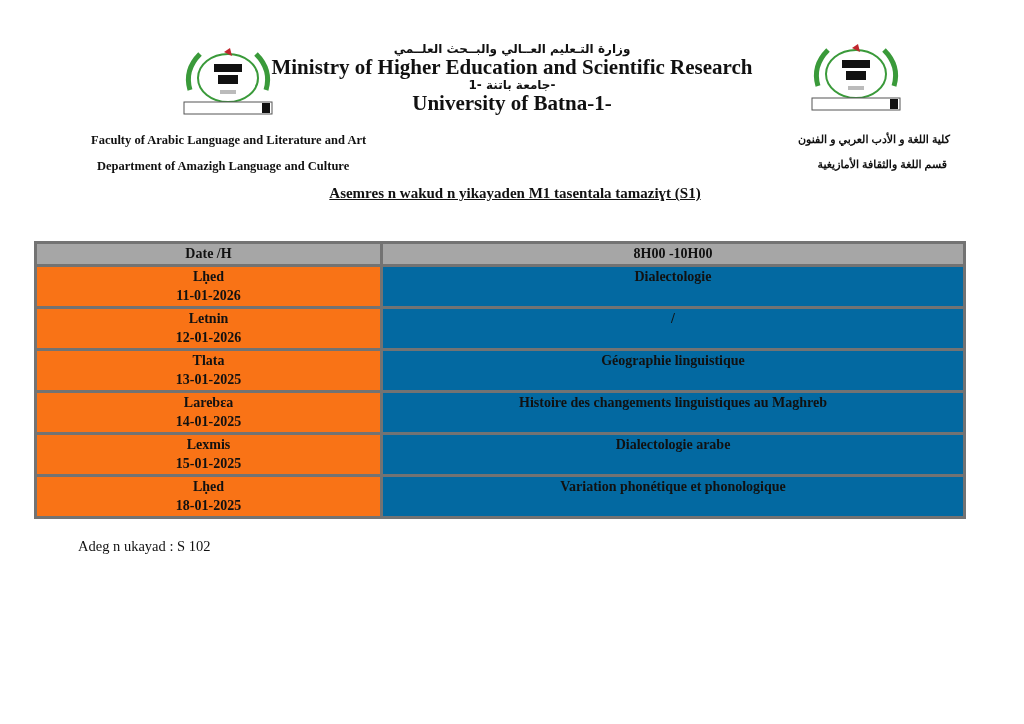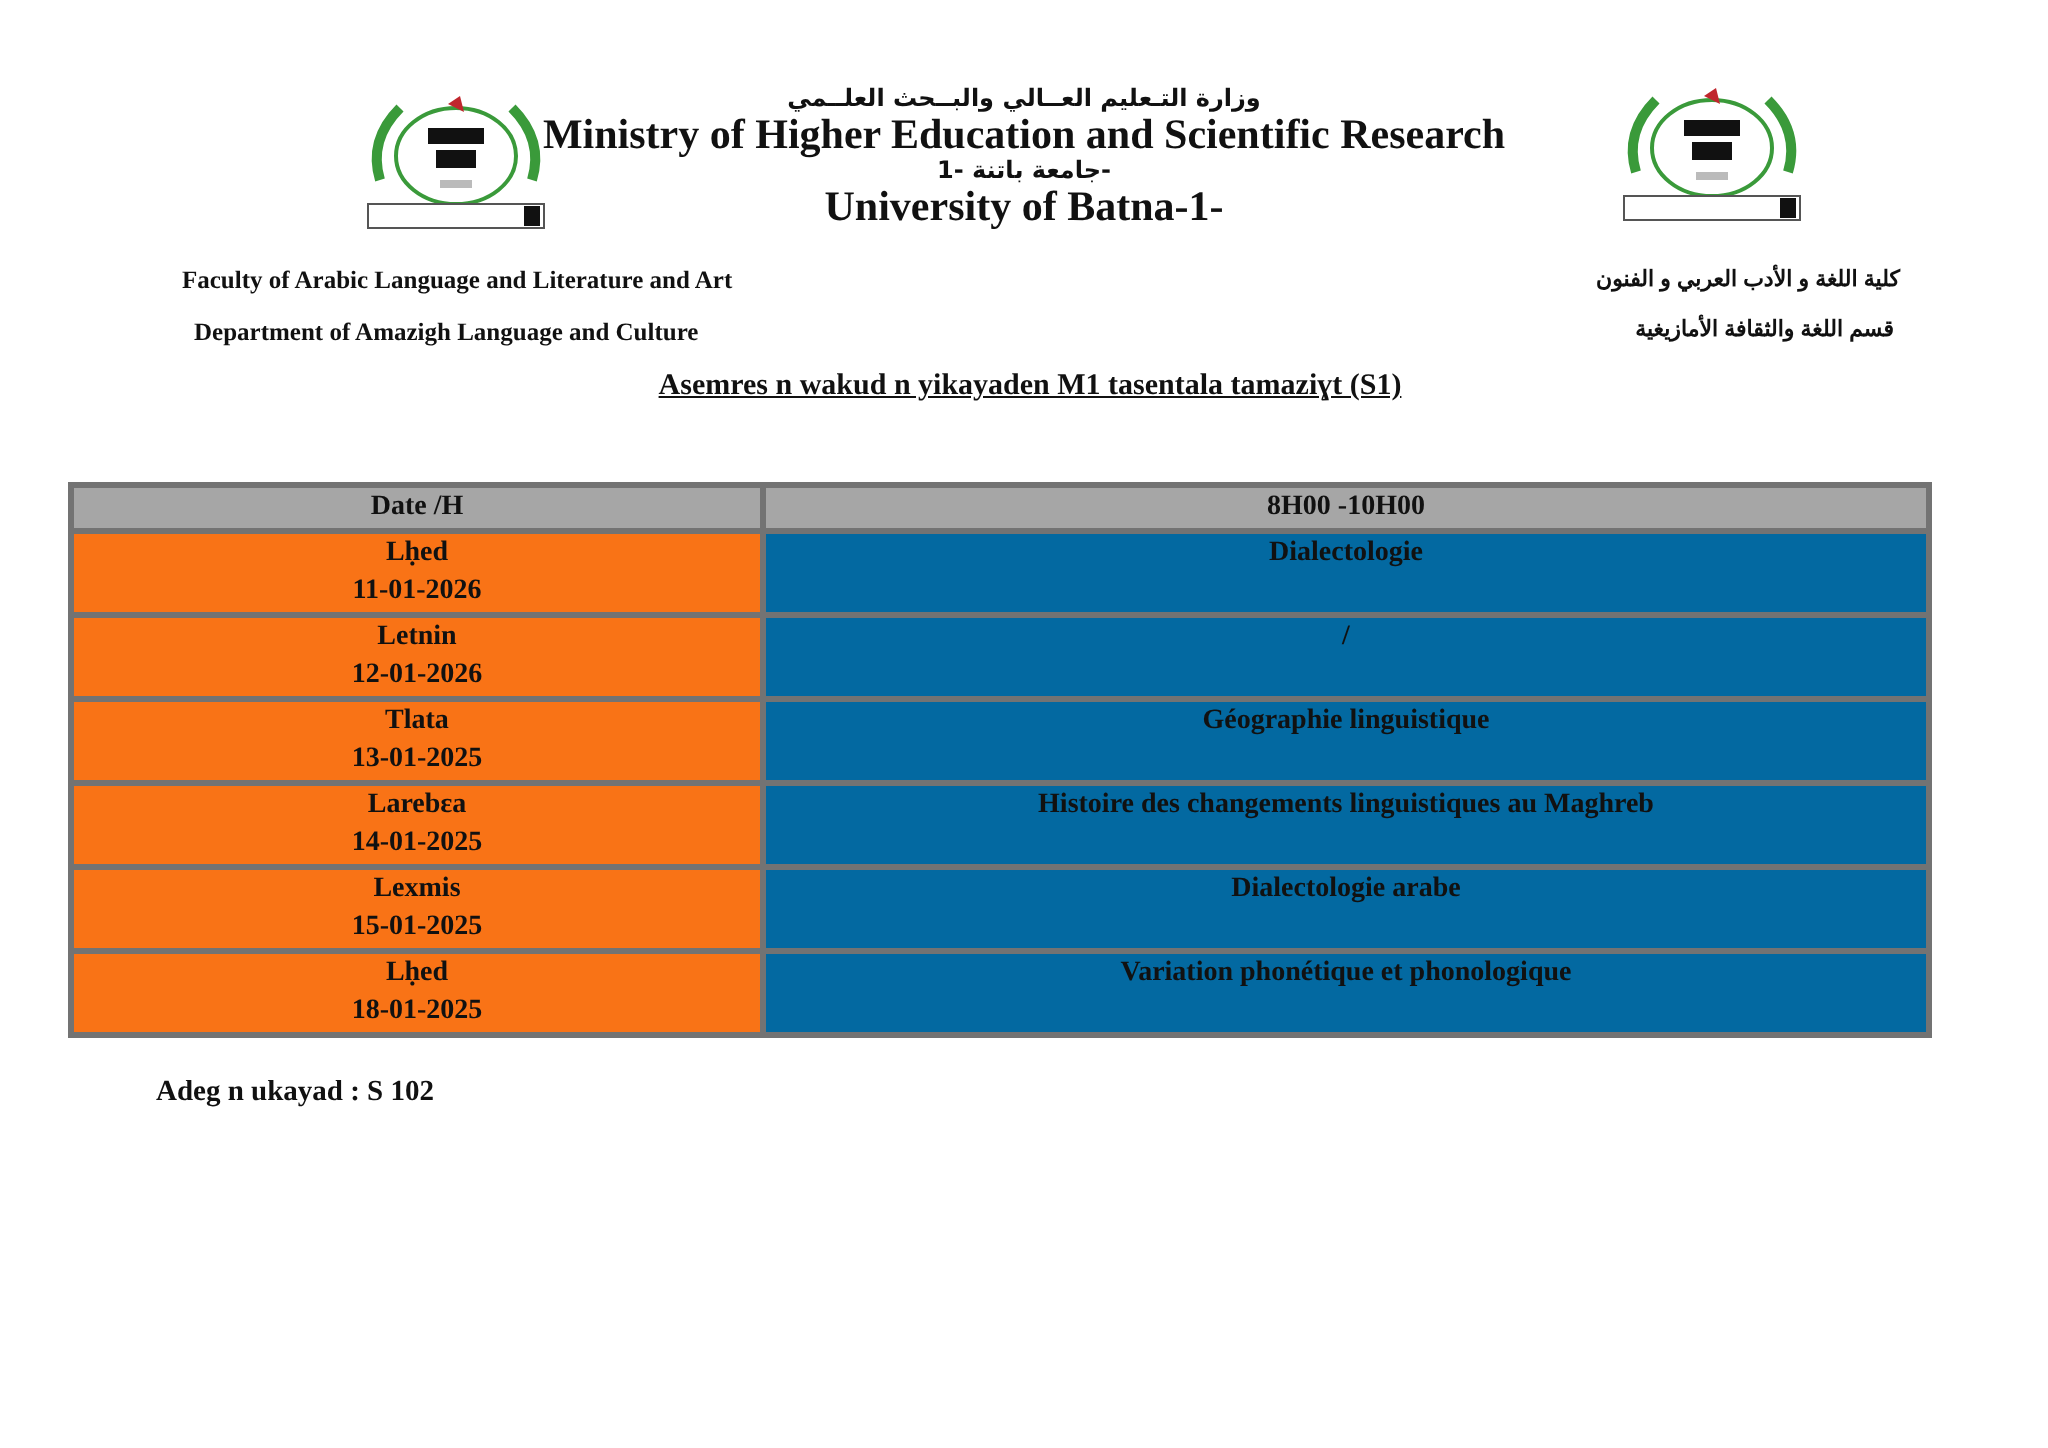--- a/index.html
+++ b/index.html
@@ -16,21 +16,21 @@
   .title { position:absolute; left:0; width:952px; top:185px; text-align:center; font-weight:bold;margin-left:39px; }
   .title .t1 { font-size:15px; text-decoration:underline; line-height:17px; }
   .title .t2 { font-family:"DejaVu Sans", sans-serif; font-size:12px; text-decoration:underline; line-height:17px; direction:rtl; }
   table.sched { position:absolute; left:34px; top:241px; width:932px; border-collapse:collapse; }
   table.sched td, table.sched th { border:3px solid #737373; text-align:center; vertical-align:top;
         font-family:"Liberation Serif", serif; font-weight:bold; font-size:14px; line-height:19px; padding:0; }
   table.sched th { background:#a6a6a6; height:20px; }
   .c-date { background:#f97316; width:343px; }
   .c-subj { background:#0369a1; }
   table.sched tr.row td { height:39px; }
-  .room { position:absolute; left:78px; top:538px; font-weight:bold; font-size:14.5px; }
+  .room { position:absolute; left:78px; top:538px; font-weight:normal; font-size:14.5px; }
 </style>
 </head>
 <body>
 
 <div class="logo logo-left">
   <svg width="100" height="78" viewBox="0 0 100 78">
     <path d="M12 48 Q6 28 22 12" stroke="#3a9a3a" stroke-width="5" fill="none"></path>
     <path d="M88 48 Q94 28 78 12" stroke="#3a9a3a" stroke-width="5" fill="none"></path>
     <ellipse cx="50" cy="36" rx="30" ry="24" fill="#fff" stroke="#3a9a3a" stroke-width="2"></ellipse>
     <path d="M46 10 L52 6 L54 14 Z" fill="#c0262d"></path>

